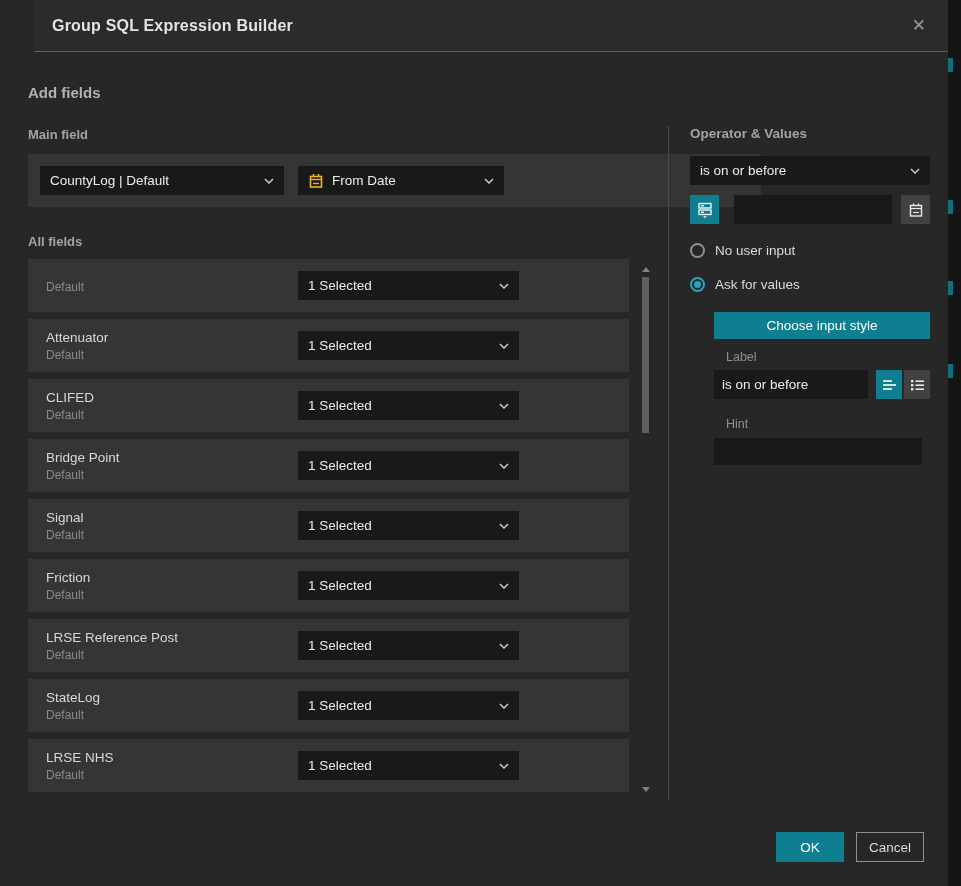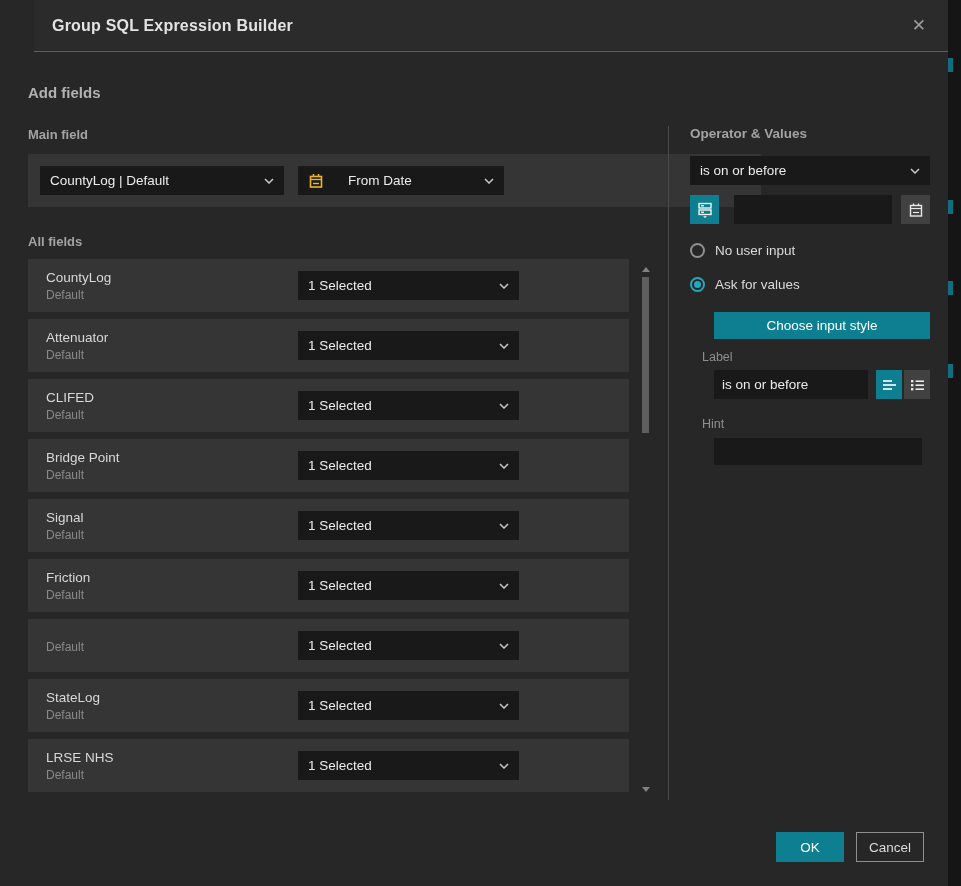--- a/index.html
+++ b/index.html
@@ -37,21 +37,21 @@
   }
 
   .dropdown {
     background:#191919; height:29px; display:flex; align-items:center;
     padding:0 10px; color:#ececec; font-size:13.5px; cursor:pointer;
   }
   .dropdown .dd-text { flex:1 1 auto; white-space:nowrap; overflow:hidden; }
   .chev { flex:0 0 auto; display:flex; align-items:center; margin-left:8px; }
 
   .dd-source { width:244px; }
-  .dd-field  { width:206px; gap:24px; }
+  .dd-field  { width:206px; gap:8px; }
 
   .rows { position:absolute; left:28px; top:259px; width:601px; }
   .field-row {
     background:#353535; height:53px; margin-bottom:7px;
     display:flex; align-items:center; padding:0 18px;
   }
   .row-text { width:252px; }
   .row-name { color:#d8d8d8; font-size:13.5px; }
   .row-sub  { color:#8a8a8a; font-size:12px; margin-top:3px; }
   .dd-row { width:221px; }
@@ -86,21 +86,21 @@
   .radio-row { display:flex; align-items:center; gap:10px; margin-top:19px; cursor:pointer; }
   .radio { width:15px; height:15px; border-radius:50%; border:2px solid #909090; flex:0 0 auto; }
   .radio.sel { border-color:var(--radio, #21a9bf); position:relative; }
   .radio.sel::after { content:""; position:absolute; inset:2px; border-radius:50%; background:var(--radio, #21a9bf); }
   .radio-label { color:#dadada; font-size:13.5px; }
 
   .choose-btn {
     margin:20px 0 0 24px; width:216px; height:27px; background:var(--accent, #0e7f90);
     border:none; color:#ffffff; font-size:13.5px; font-family:inherit; cursor:pointer;
   }
-  .caption { margin:11px 0 0 12px; color:#8f8f8f; font-size:12.5px; }
+  .caption { margin:11px 0 0 36px; color:#8f8f8f; font-size:12.5px; }
   .label-row { display:flex; align-items:center; margin:6px 0 0 24px; height:29px; }
   .label-input {
     width:154px; height:29px; background:#191919; border:none; color:#ececec;
     font-size:13.5px; padding:0 8px; font-family:inherit; outline:none;
   }
   .toggle { width:26px; height:29px; }
   .label-row .toggle:first-of-type { margin-left:8px; }
   .label-row .toggle + .toggle { margin-left:2px; }
 
   .hint-caption { margin-top:18px; }
@@ -169,21 +169,20 @@
         </span>
       </div>
     </div>
 
     <div class="section-label lbl-all">All fields</div>
 
     <div class="rows">
 
       <div class="field-row">
         <div class="row-text">
-          <div class="row-name">CountyLog</div>
           <div class="row-sub">Default</div>
         </div>
         <div class="dropdown dd-row">
           <span class="dd-text">1 Selected</span>
           <span class="chev">
               <svg width="10" height="6" viewBox="0 0 10 6">
                 <path d="M1 1 L5 5 L9 1" stroke="#c9c9c9" stroke-width="1.5" fill="none"></path>
               </svg>
             </span>
         </div>
@@ -259,20 +258,21 @@
           <span class="chev">
               <svg width="10" height="6" viewBox="0 0 10 6">
                 <path d="M1 1 L5 5 L9 1" stroke="#c9c9c9" stroke-width="1.5" fill="none"></path>
               </svg>
             </span>
         </div>
       </div>
 
       <div class="field-row">
         <div class="row-text">
+          <div class="row-name">LRSE Reference Post</div>
           <div class="row-sub">Default</div>
         </div>
         <div class="dropdown dd-row">
           <span class="dd-text">1 Selected</span>
           <span class="chev">
               <svg width="10" height="6" viewBox="0 0 10 6">
                 <path d="M1 1 L5 5 L9 1" stroke="#c9c9c9" stroke-width="1.5" fill="none"></path>
               </svg>
             </span>
         </div>

